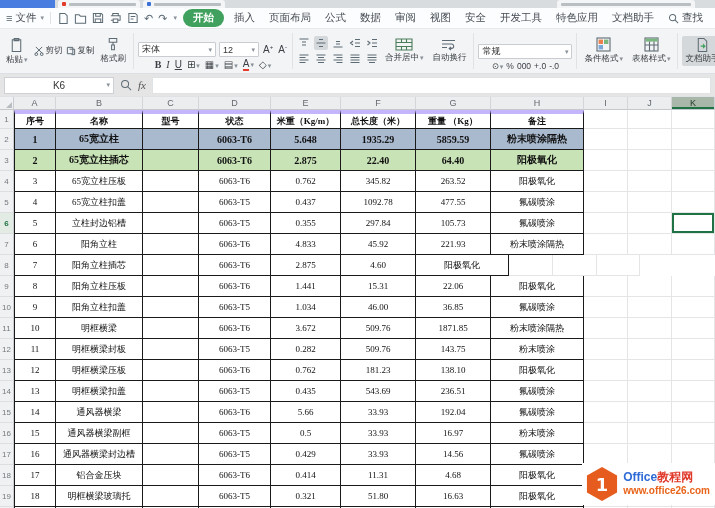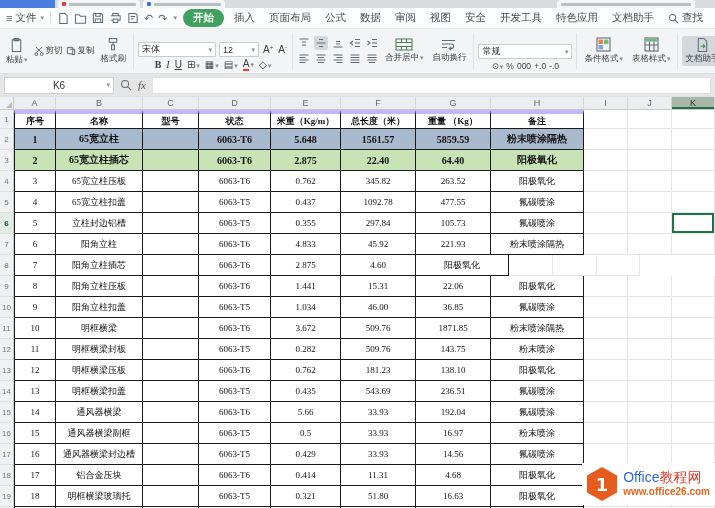--- a/index.html
+++ b/index.html
@@ -85,21 +85,21 @@
   .tc.th{font-weight:bold;}
   .tc.fblue{background:#a9b9ce;}
   .tc.fgreen{background:#c8e3b6;}
   .tc.nb{border-bottom:none;}
   .oc{border-right:1px solid #e3e5e7;border-bottom:1px solid #e3e5e7;background:#fff;}
   .oc.nb{border-bottom:none;}
   .oc.selcell{box-shadow:inset 0 0 0 2px #1f7244;}
   
   .watermark{position:absolute;right:0;bottom:3px;background:#fff;display:flex;align-items:center;
              gap:5px;padding:3px 5px 3px 4px;}
-  .wmtitle{font-size:14px;font-weight:normal;line-height:1.1;}
+  .wmtitle{font-size:12px;font-weight:bold;line-height:1.1;}
   .wmtitle .blue{color:#2e6bd6;} .wmtitle .red{color:#e0392a;}
   .wmurl{font-size:10px;font-weight:bold;color:#e8641a;line-height:1.2;}
 </style>
 </head>
 <body>
 
 <div class="tabbar">
   <div class="wtab-active"></div>
   <div class="wtab">
     <span class="ticon red"></span>
@@ -396,21 +396,21 @@
       <div class="cell oc" style="width: 44px; height: 19px;"></div>
       <div class="cell oc" style="width: 43px; height: 19px;"></div>
     </div>
     <div class="grow" style="height: 21px;">
       <div class="cell gut" style="width: 14px; height: 21px;">2</div>
       <div class="cell tc fl fblue bold" style="width: 42px; height: 21px;">1</div>
       <div class="cell tc fblue bold" style="width: 87px; height: 21px;">65宽立柱</div>
       <div class="cell tc fblue bold" style="width: 56px; height: 21px;"></div>
       <div class="cell tc fblue bold" style="width: 72px; height: 21px;">6063-T6</div>
       <div class="cell tc fblue bold" style="width: 70px; height: 21px;">5.648</div>
-      <div class="cell tc fblue bold" style="width: 75px; height: 21px;">1561.57</div>
+      <div class="cell tc fblue bold" style="width: 75px; height: 21px;">1935.29</div>
       <div class="cell tc fblue bold" style="width: 75px; height: 21px;">5859.59</div>
       <div class="cell tc fblue bold" style="width: 93px; height: 21px;">粉末喷涂隔热</div>
       <div class="cell oc" style="width: 44px; height: 21px;"></div>
       <div class="cell oc" style="width: 44px; height: 21px;"></div>
       <div class="cell oc" style="width: 43px; height: 21px;"></div>
     </div>
     <div class="grow" style="height: 21px;">
       <div class="cell gut" style="width: 14px; height: 21px;">3</div>
       <div class="cell tc fl fgreen bold" style="width: 42px; height: 21px;">2</div>
       <div class="cell tc fgreen bold" style="width: 87px; height: 21px;">65宽立柱插芯</div>

